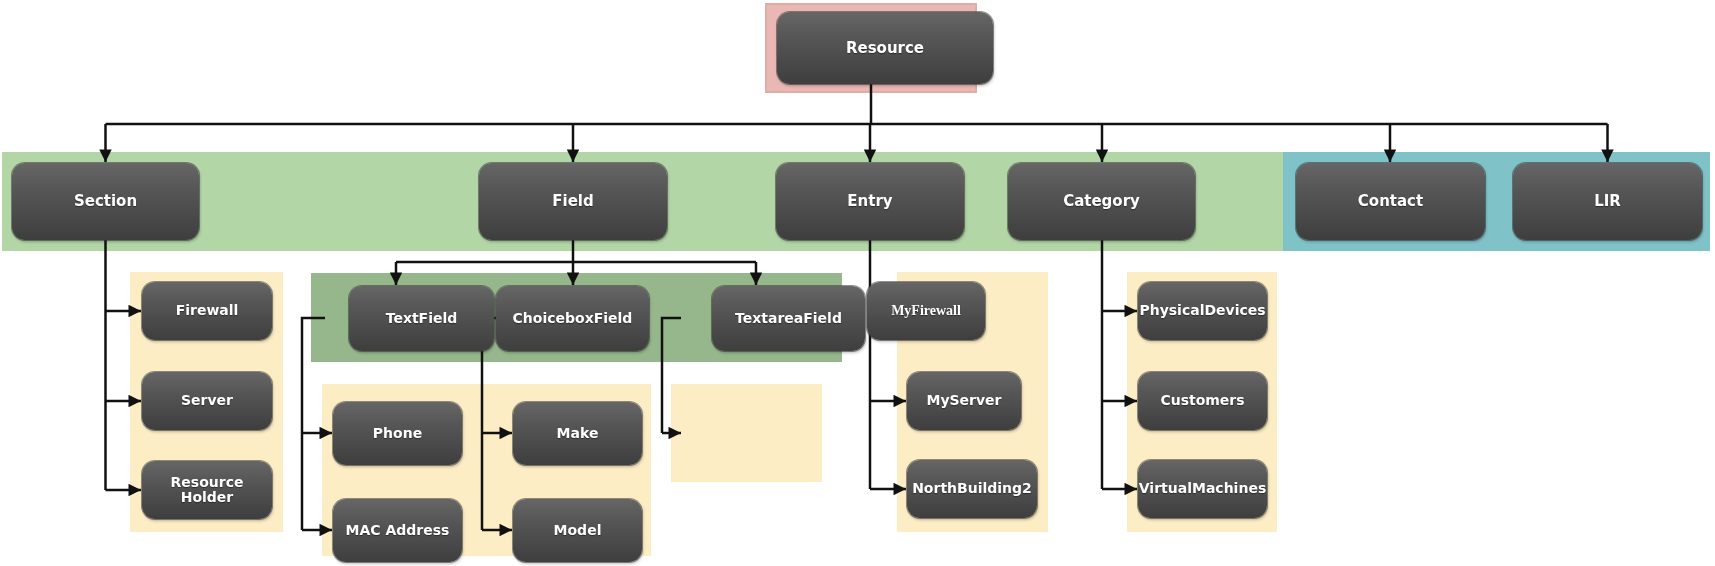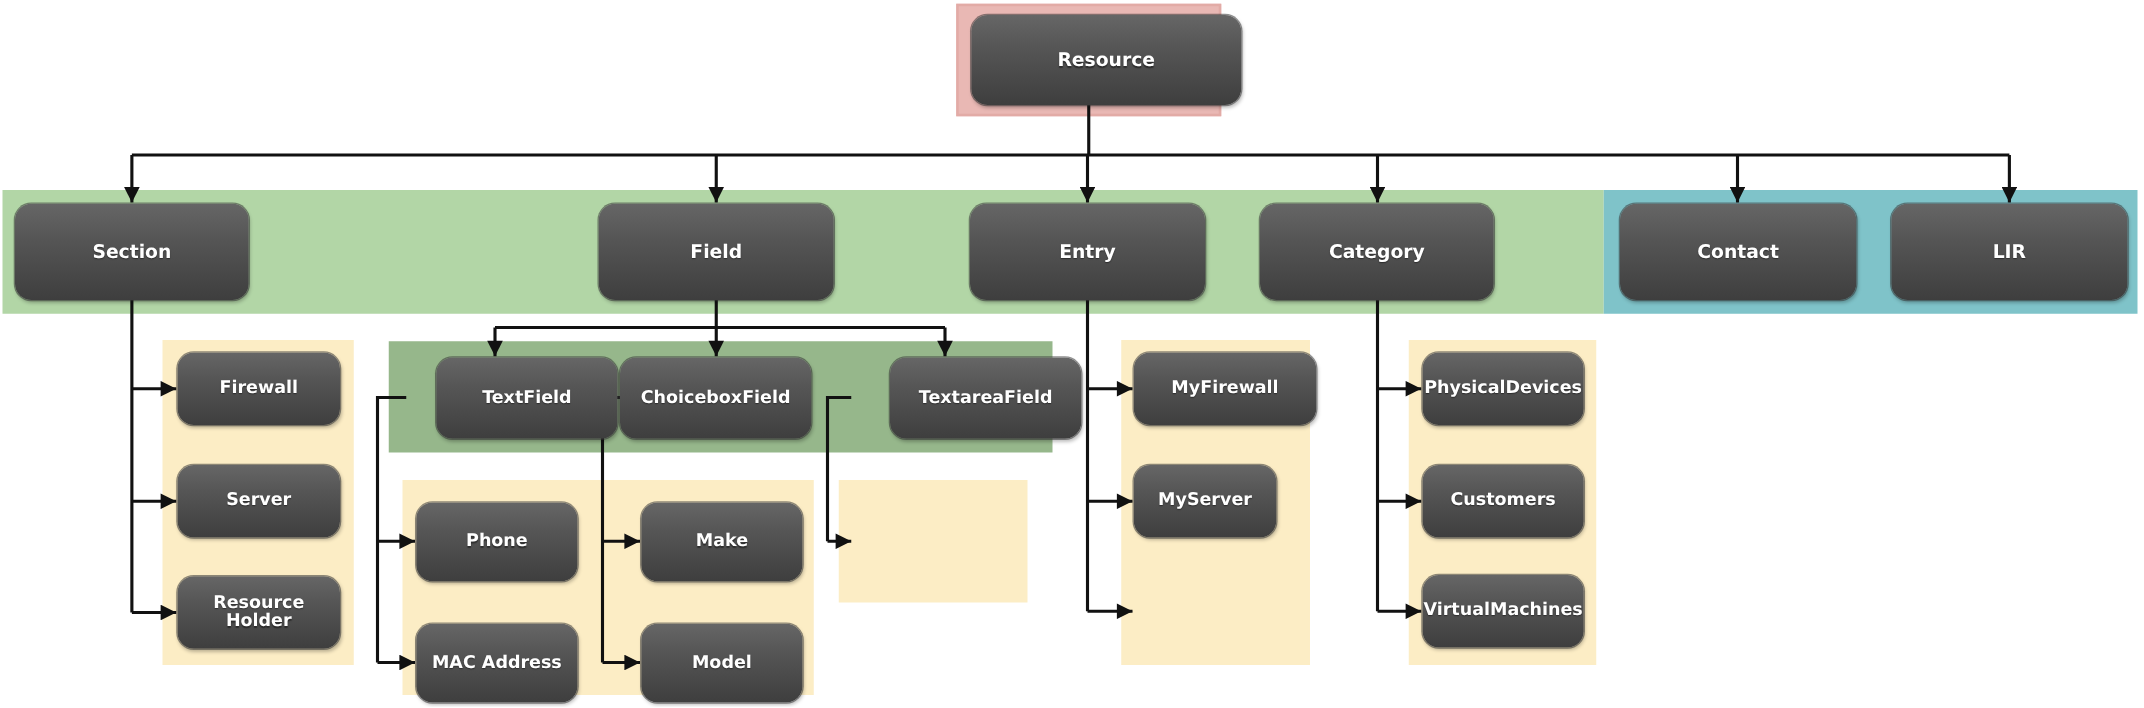--- a/index.html
+++ b/index.html
@@ -116,20 +116,21 @@
 
   <div class="node node-sm" style="left:142px;top:282px;width:130px;height:58px;">Firewall</div>
   <div class="node node-sm" style="left:142px;top:372px;width:130px;height:58px;">Server</div>
   <div class="node node-sm" style="left:142px;top:461px;width:130px;height:58px;">Resource Holder</div>
 
   <div class="node node-sm" style="left:333px;top:402px;width:129px;height:63px;">Phone</div>
   <div class="node node-sm" style="left:333px;top:499px;width:129px;height:63px;">MAC Address</div>
   <div class="node node-sm" style="left:513px;top:402px;width:129px;height:63px;">Make</div>
   <div class="node node-sm" style="left:513px;top:499px;width:129px;height:63px;">Model</div>
 
-  <div class="node node-sm" style="left:907px;top:282px;width:146px;height:58px;">MyFirewall</div>
+  <div class="node node-sm" style="left:867px;top:282px;width:118px;height:58px;font-family:Liberation Serif, serif;">MyFirewall</div>
   <div class="node node-sm" style="left:907px;top:372px;width:114px;height:58px;">MyServer</div>
+  <div class="node node-sm" style="left:907px;top:460px;width:130px;height:58px;">NorthBuilding2</div>
 
   <div class="node node-sm" style="left:1138px;top:282px;width:129px;height:58px;">PhysicalDevices</div>
   <div class="node node-sm" style="left:1138px;top:372px;width:129px;height:58px;">Customers</div>
   <div class="node node-sm" style="left:1138px;top:460px;width:129px;height:58px;">VirtualMachines</div>
 
 </div>
 
 </body></html>

